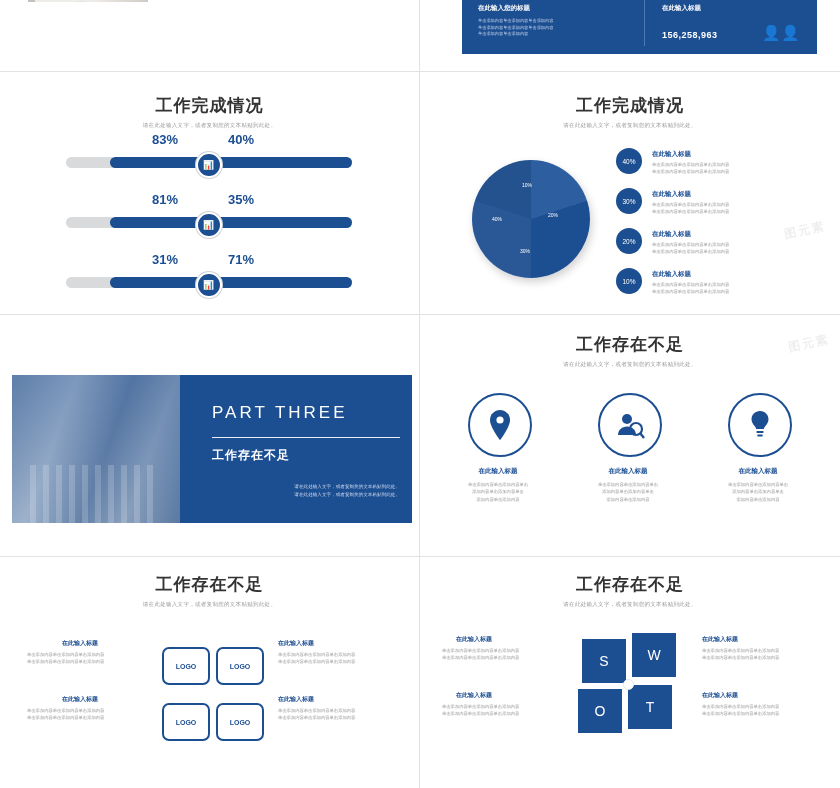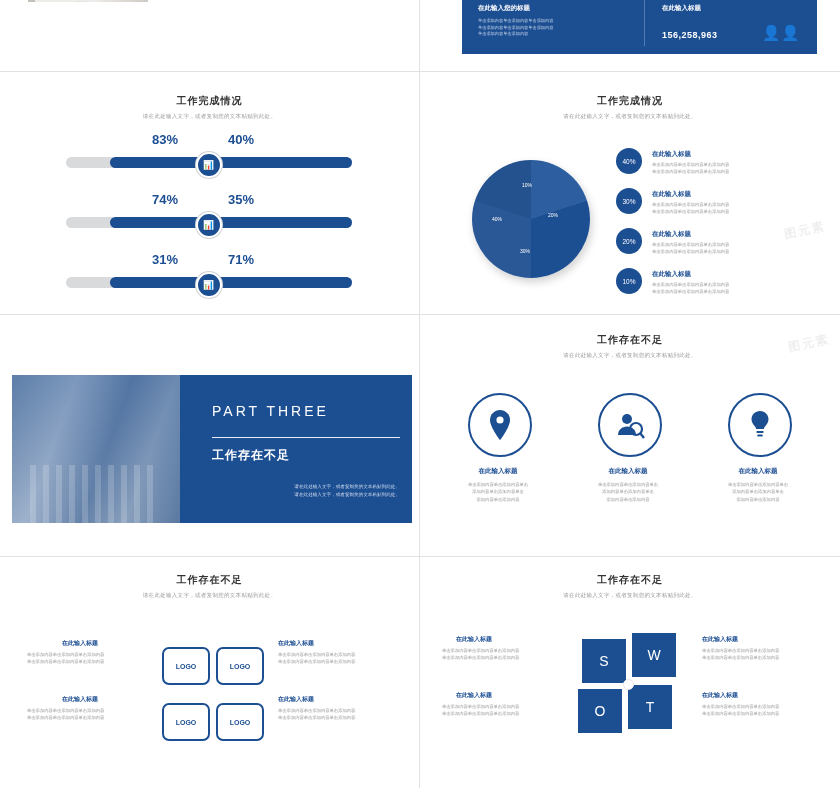--- a/index.html
+++ b/index.html
@@ -9,21 +9,21 @@
     font-family:"Liberation Sans","DejaVu Sans",sans-serif;
     color:#333;
     overflow:hidden;
   }
   .sheet{position:relative;width:840px;height:788px;background:#fff;}
   .slide{position:absolute;background:#fff;overflow:hidden;}
   .sep-h{position:absolute;left:0;width:840px;height:1px;background:#e2e2e2;}
   .sep-v{position:absolute;top:0;width:1px;background:#e2e2e2;}
 
   .title{
-    text-align:center;font-size:10px;color:#333;font-weight:bold;letter-spacing:1px;
+    text-align:center;font-size:17px;color:#333;font-weight:bold;letter-spacing:1px;
   }
   .subtitle{
     text-align:center;font-size:5.5px;color:#9a9a9a;letter-spacing:.3px;margin-top:5px;
   }
   .photo{
     position:absolute;left:28px;top:78px;width:120px;height:50px;
     background:linear-gradient(120deg,#d8d4cf 0%,#b9b4ad 35%,#f0eeec 60%,#cfcac4 100%);
     overflow:hidden;
   }
   .photo:after{
@@ -76,21 +76,21 @@
   .pt-photo-inner{
     position:absolute;inset:0;
     background:
       linear-gradient(180deg,rgba(28,78,146,.45),rgba(28,78,146,.25)),
       linear-gradient(110deg,#93a6bd 0%,#cbd4df 30%,#7d93b0 55%,#aebbcb 75%,#6f87a6 100%);
   }
   .pt-photo-inner:after{
     content:"";position:absolute;left:18px;bottom:0;width:130px;height:58px;
     background:repeating-linear-gradient(90deg,rgba(255,255,255,.18) 0 6px,rgba(255,255,255,0) 6px 13px);
   }
-  .pt-title{position:absolute;font-size:14px;color:#fff;letter-spacing:3px;}
+  .pt-title{position:absolute;font-size:17px;color:#fff;letter-spacing:3px;}
   .pt-sub{position:absolute;font-size:12px;color:#fff;font-weight:bold;letter-spacing:1px;}
   .pt-rule{position:absolute;background:#e9eef5;height:1px;}
   .pt-desc{position:absolute;font-size:4.6px;color:#cfdcee;line-height:1.8;text-align:right;}
 
   
   .ic-circle{
     position:absolute;width:60px;height:60px;border-radius:50%;border:2px solid #1c4e92;
     display:flex;align-items:center;justify-content:center;
   }
   .ic-title{position:absolute;font-size:6.5px;color:#1c4e92;font-weight:bold;text-align:center;width:120px;}
@@ -161,21 +161,21 @@
       <div class="pct" style="left:152px;top:60px;">83%</div>
       <div class="pct" style="left:228px;top:60px;">40%</div>
     </div>
 
     <div>
       <div class="bar-track" style="left:66px;top:145px;width:286px;"></div>
       <div class="bar-fill" style="left:110px;top:145px;width:242px;"></div>
       <div class="bar-knob" style="left:196px;top:140px;">
         <span class="knob-glyph">📊</span>
       </div>
-      <div class="pct" style="left:152px;top:120px;">74%</div>
+      <div class="pct" style="left:152px;top:120px;">81%</div>
       <div class="pct" style="left:228px;top:120px;">35%</div>
     </div>
 
     <div>
       <div class="bar-track" style="left:66px;top:205px;width:286px;"></div>
       <div class="bar-fill" style="left:110px;top:205px;width:242px;"></div>
       <div class="bar-knob" style="left:196px;top:200px;">
         <span class="knob-glyph">📊</span>
       </div>
       <div class="pct" style="left:152px;top:180px;">31%</div>

